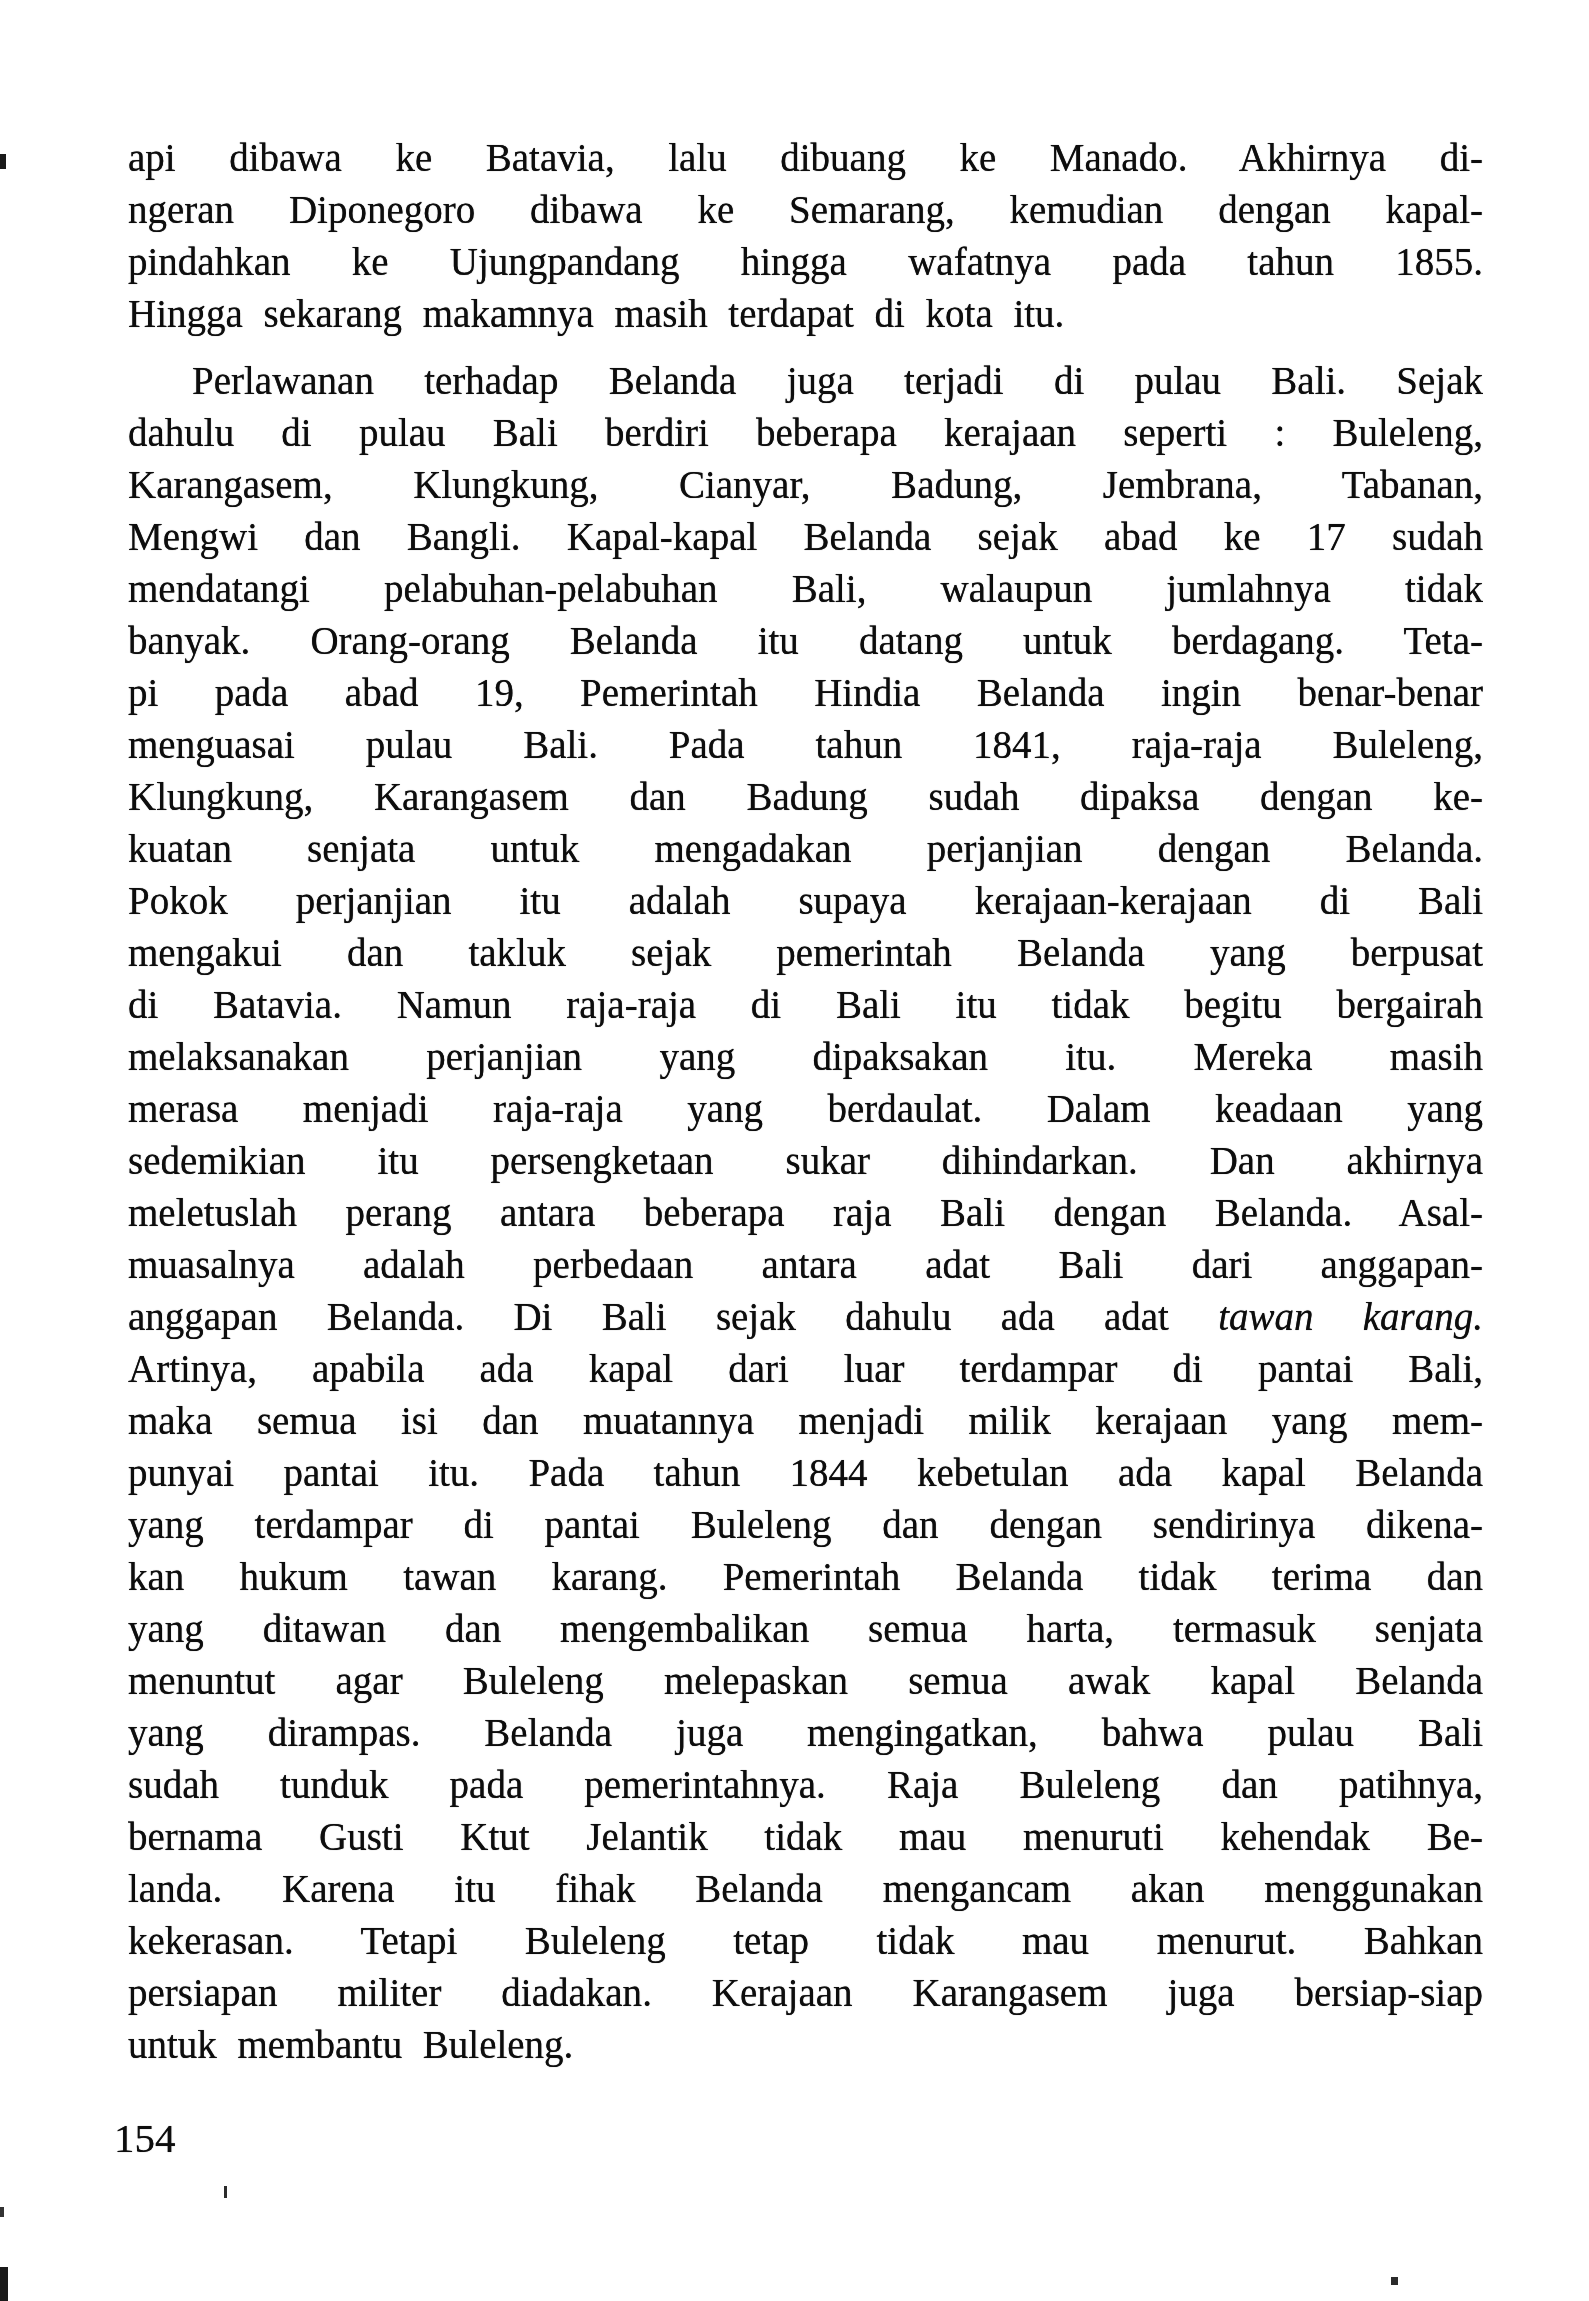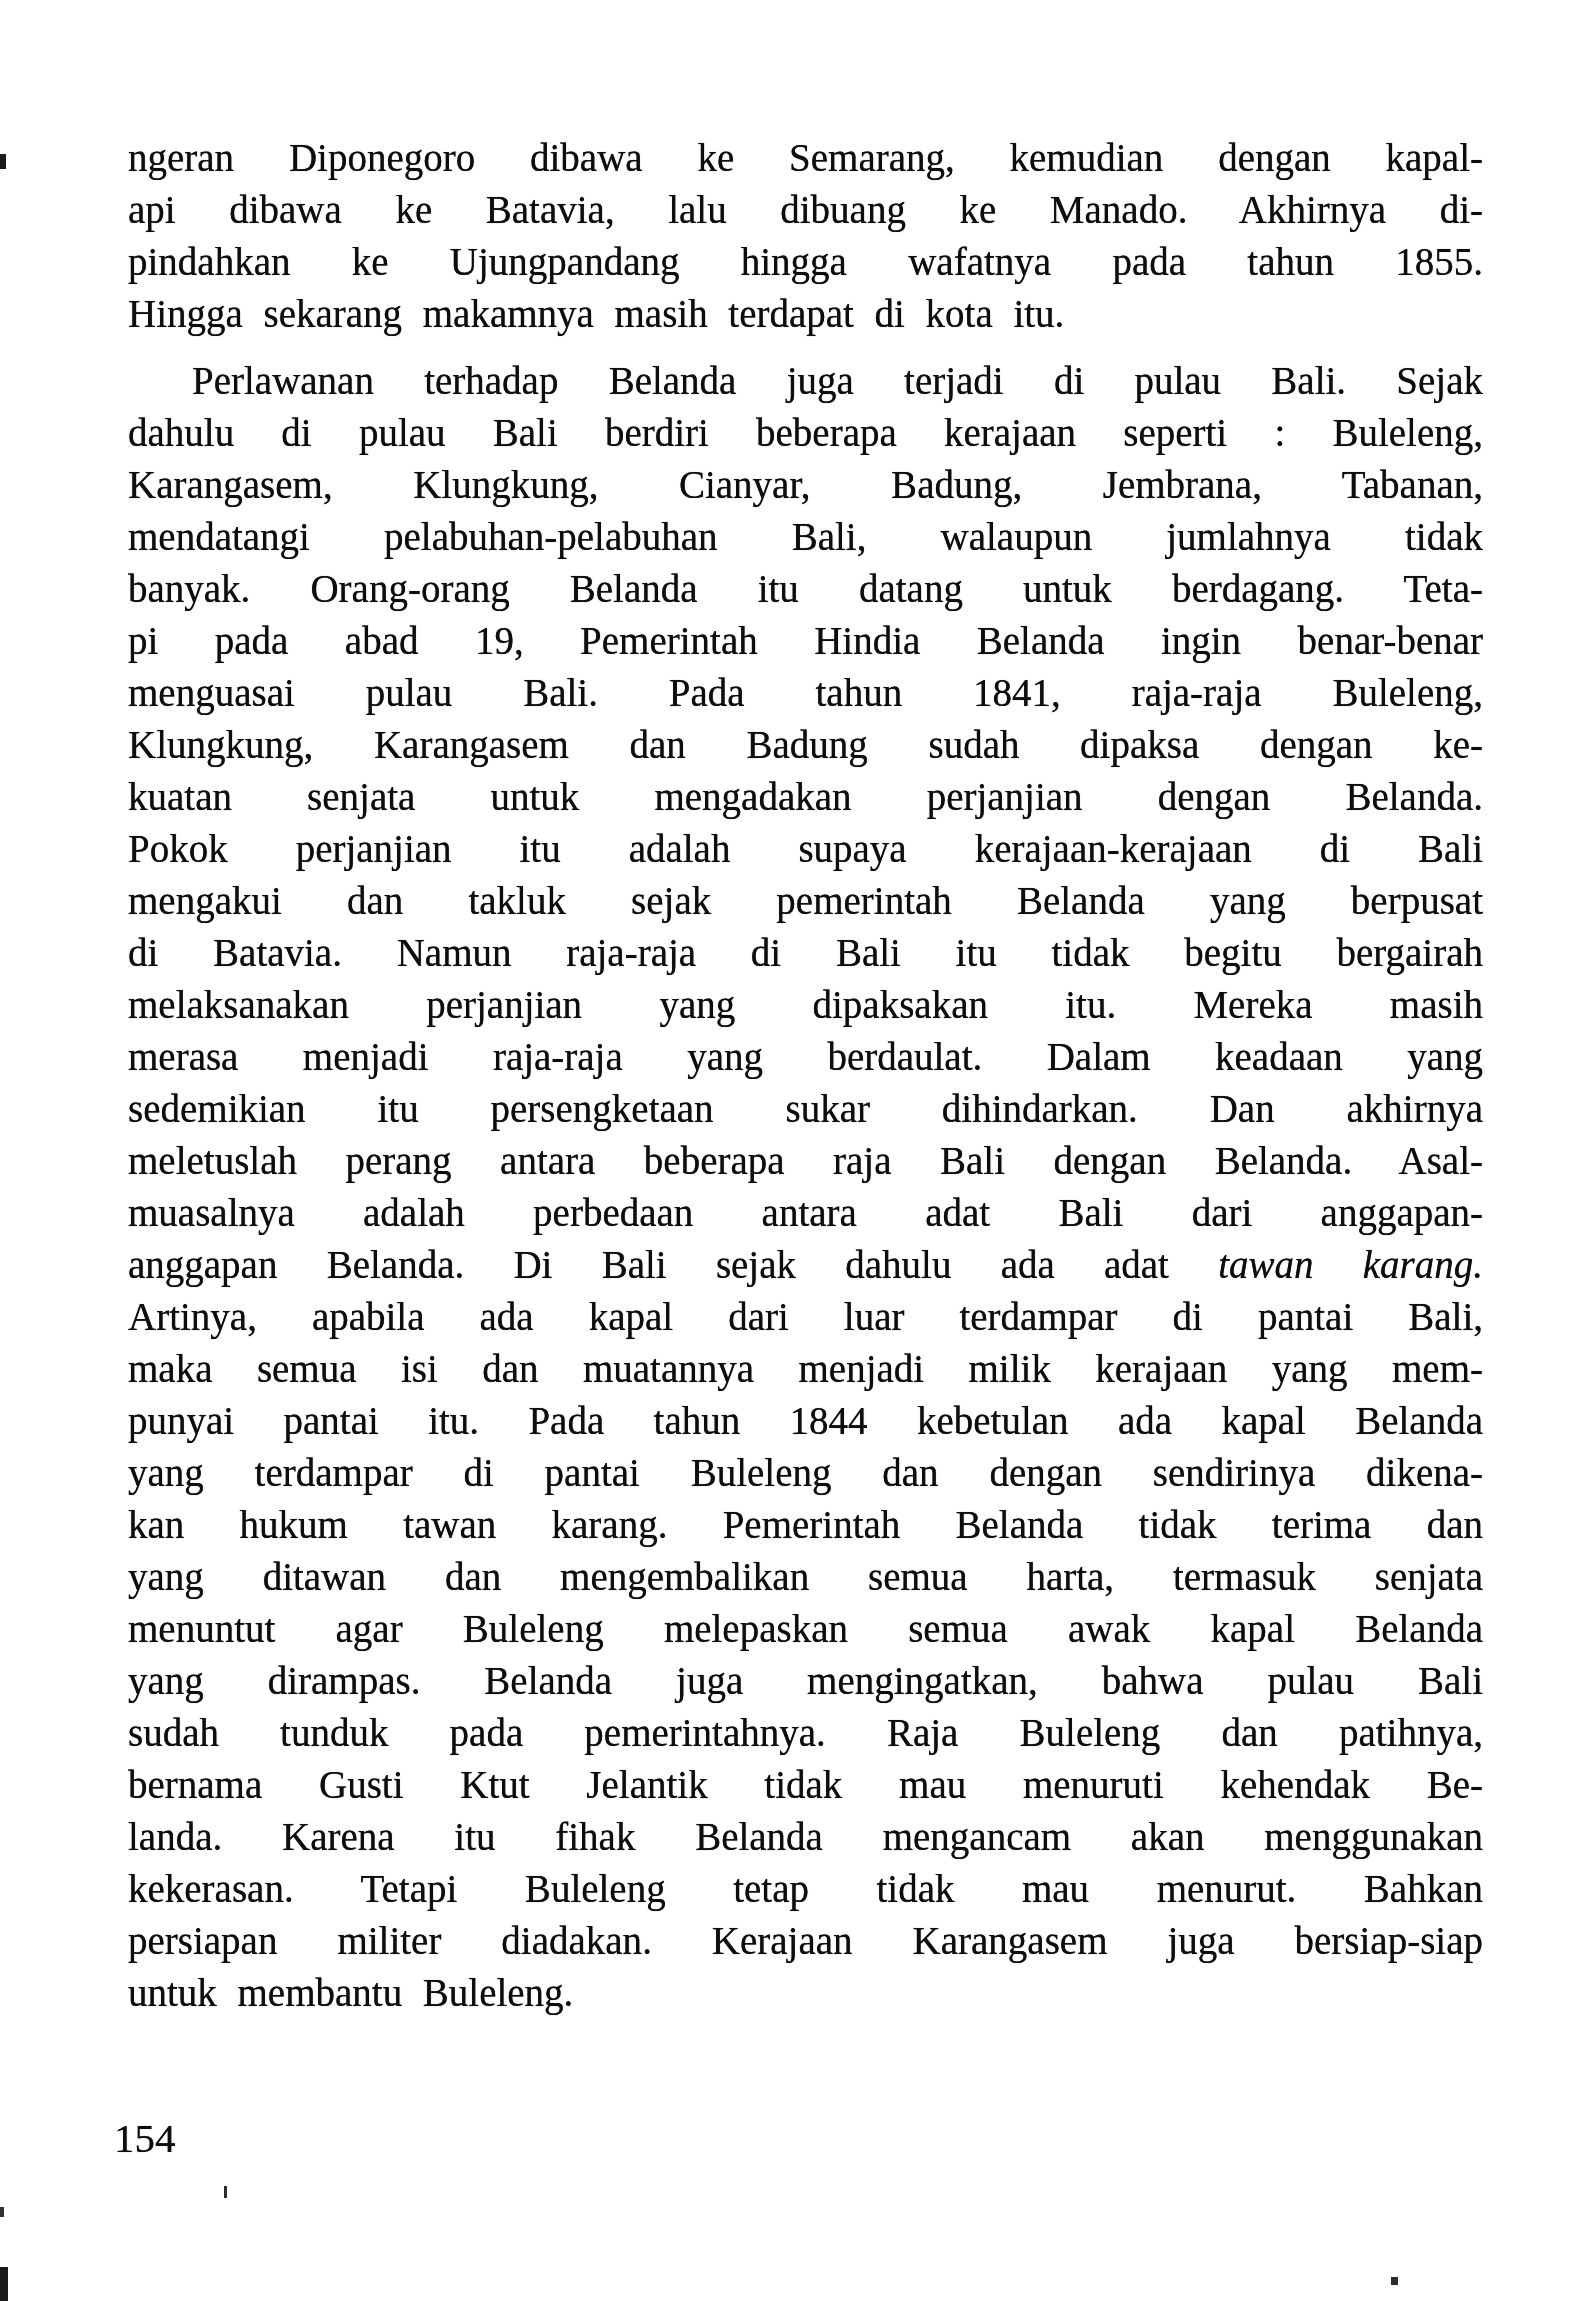--- a/index.html
+++ b/index.html
@@ -63,27 +63,28 @@
   #artifact-left-bottom { left: 0;     top: 2267px; width: 7.6px; height: 35px; }
   #artifact-tick-154    { left: 224px; top: 2186px; width: 2.8px; height: 12.3px; background:#2b2b2b; }
   #artifact-speck-right { left: 1391px;top: 2277px; width: 6.6px; height: 7.6px;  background:#2b2b2b; }
 </style>
 </head>
 <body>
 
 <div id="page">
 
   <div id="text-block">
+      <div class="line justify"><span>api dibawa ke Batavia, lalu dibuang ke Manado. Akhirnya di-</span></div>
       <div class="line justify"><span>ngeran Diponegoro dibawa ke Semarang, kemudian dengan kapal-</span></div>
-      <div class="line justify"><span>api dibawa ke Batavia, lalu dibuang ke Manado. Akhirnya di-</span></div>
       <div class="line justify"><span>pindahkan ke Ujungpandang hingga wafatnya pada tahun 1855.</span></div>
       <div class="line"><span>Hingga sekarang makamnya masih terdapat di kota itu.</span></div>
       <div class="line justify indent"><span>Perlawanan terhadap Belanda juga terjadi di pulau Bali. Sejak</span></div>
       <div class="line justify"><span>dahulu di pulau Bali berdiri beberapa kerajaan seperti : Buleleng,</span></div>
       <div class="line justify"><span>Karangasem, Klungkung, Cianyar, Badung, Jembrana, Tabanan,</span></div>
+      <div class="line justify"><span>Mengwi dan Bangli. Kapal-kapal Belanda sejak abad ke 17 sudah</span></div>
       <div class="line justify"><span>mendatangi pelabuhan-pelabuhan Bali, walaupun jumlahnya tidak</span></div>
       <div class="line justify"><span>banyak. Orang-orang Belanda itu datang untuk berdagang. Teta-</span></div>
       <div class="line justify"><span>pi pada abad 19, Pemerintah Hindia Belanda ingin benar-benar</span></div>
       <div class="line justify"><span>menguasai pulau Bali. Pada tahun 1841, raja-raja Buleleng,</span></div>
       <div class="line justify"><span>Klungkung, Karangasem dan Badung sudah dipaksa dengan ke-</span></div>
       <div class="line justify"><span>kuatan senjata untuk mengadakan perjanjian dengan Belanda.</span></div>
       <div class="line justify"><span>Pokok perjanjian itu adalah supaya kerajaan-kerajaan di Bali</span></div>
       <div class="line justify"><span>mengakui dan takluk sejak pemerintah Belanda yang berpusat</span></div>
       <div class="line justify"><span>di Batavia. Namun raja-raja di Bali itu tidak begitu bergairah</span></div>
       <div class="line justify"><span>melaksanakan perjanjian yang dipaksakan itu. Mereka masih</span></div>

